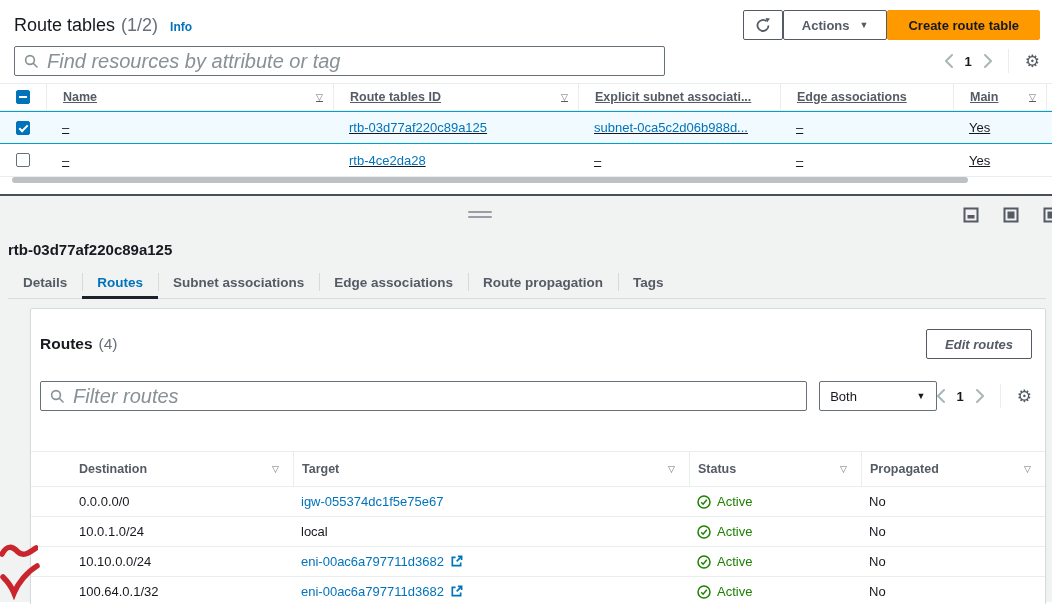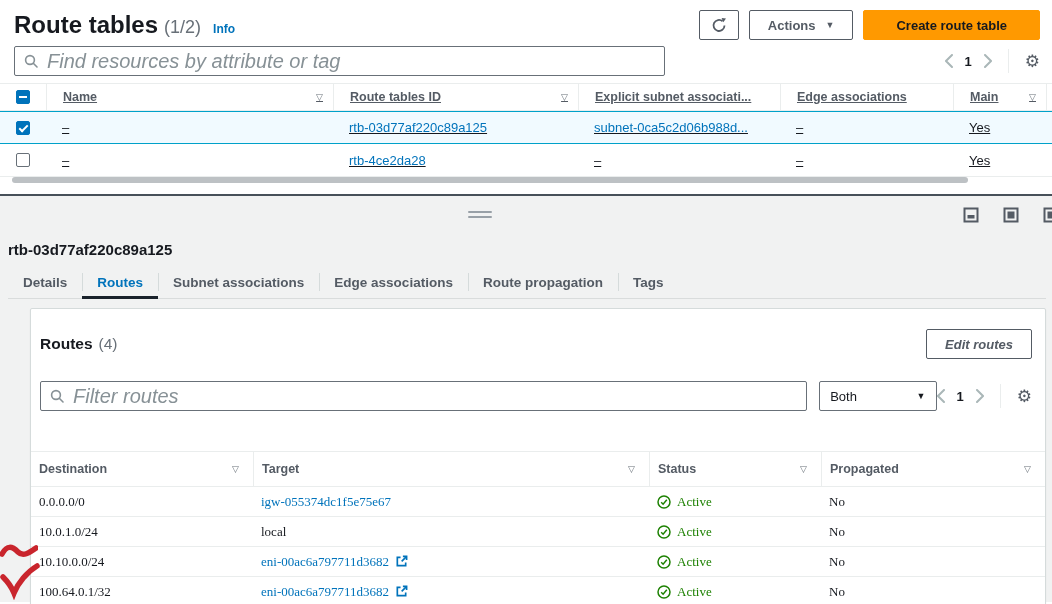--- a/index.html
+++ b/index.html
@@ -7,29 +7,29 @@
   body {
     width:1052px; height:604px; background:#fff;
     font-family:"Liberation Sans","DejaVu Sans",sans-serif;
     color:#16191f; font-size:13px;
   }
   .screen { position:relative; width:1052px; height:604px; overflow:hidden; background:#fff; }
 
   
   .list-header { display:flex; align-items:center; padding:10px 12px 0 14px; height:40px; }
   .title-group { display:flex; align-items:baseline; }
-  .page-title { font-size:24px; font-weight:700; }
+  .page-title { font-size:18px; font-weight:400; }
   .title-count { font-size:18px; font-weight:400; color:#687078; margin-left:6px; }
   .info-link { font-size:12px; font-weight:700; color:#0073bb; margin-left:12px; cursor:pointer; }
-  .header-buttons { margin-left:auto; display:flex; align-items:center; gap:10px; }
+  .header-buttons { margin-left:auto; display:flex; align-items:center; }
   .btn { height:30px; border:1px solid #545b64; border-radius:2px; background:#fff; color:#545b64;
          font-weight:700; font-size:13px; display:flex; align-items:center; justify-content:center;
          padding:0 18px; cursor:pointer; white-space:nowrap; }
   .btn-icon-only { width:40px; padding:0; }
-  .btn-primary { background:#ff9900; border-color:#ff9900; color:#16191f; padding:0 32px; }
+  .btn-primary { background:#ff9900; border-color:#ff9900; color:#16191f; padding:0 20px; }
   .caret { font-size:9px; margin-left:10px; color:#545b64; }
 
   
   .toolbar-row { display:flex; align-items:center; padding:6px 12px 0 14px; height:36px; }
   .search-box, .filter-box { height:30px; border:1px solid #687078; border-radius:2px; background:#fff;
          display:flex; align-items:center; gap:7px; padding:0 9px; }
   .search-box { width:651px; }
   .search-box input, .filter-box input { border:none; outline:none; flex:1; font-size:20px; color:#16191f;
          font-family:inherit; background:transparent; }
   .search-box input::placeholder, .filter-box input::placeholder { font-style:italic; color:#879196; }
@@ -88,28 +88,28 @@
   .card-count { font-size:15.5px; color:#687078; margin-left:6px; }
   .card-header .btn { margin-left:auto;font-style:italic; }
   .card-toolbar { display:flex; align-items:center; padding:22px 13px 0 9px; }
   .filter-box { width:851px; }
   .select { width:128px; height:30px; border:1px solid #687078; border-radius:2px; display:flex;
             align-items:center; justify-content:space-between; padding:0 10px; margin-left:12px;
             font-size:13px; cursor:pointer; background:#fff; }
   .select .caret { color:#16191f; margin:0; }
 
   .routes-table { margin-top:40px; }
-  .r-grid { display:grid; grid-template-columns:222px 396px 172px 1fr; align-items:center; }
+  .r-grid { display:grid; grid-template-columns:222px 396px 172px 1fr; align-items:center;padding-left:40px; }
   .r-head { height:36px; border-top:1px solid #eaeded; border-bottom:1px solid #eaeded;
             color:#545b64; font-weight:700; font-size:12.5px; }
   .r-head > div { display:flex; align-items:center; justify-content:space-between; height:100%;
             padding:0 14px 0 8px; cursor:pointer; }
   .r-head > div + div { border-left:1px solid #eaeded; }
   .r-row { height:30px; border-bottom:1px solid #eaeded; }
-  .r-row > div { padding-left:8px; display:flex; align-items:center; gap:6px; white-space:nowrap; overflow:hidden;font-family:Liberation Serif, serif; }
+  .r-row > div { padding-left:8px; display:flex; align-items:center; gap:6px; white-space:nowrap; overflow:hidden; }
   .status-text { color:#1d8102; }
 
   
   .annot { position:absolute; left:0; z-index:5; pointer-events:none; }
   #annot-squiggle { top:541px; }
   #annot-check { top:562px; }
 </style>
 </head>
 <body>
 

